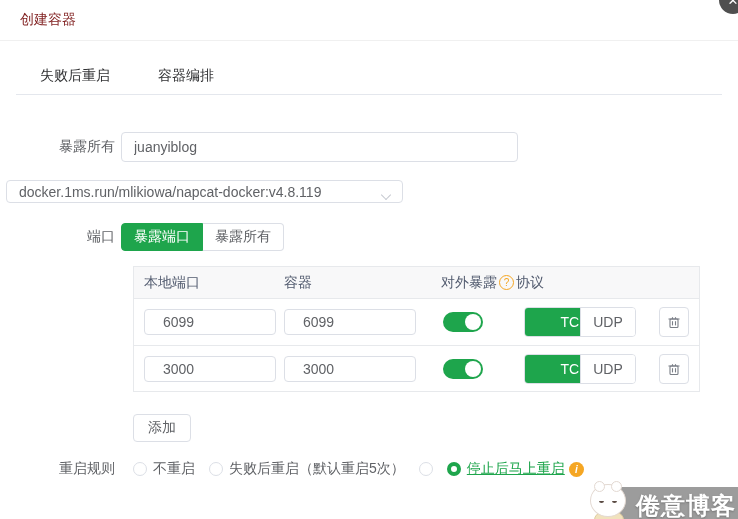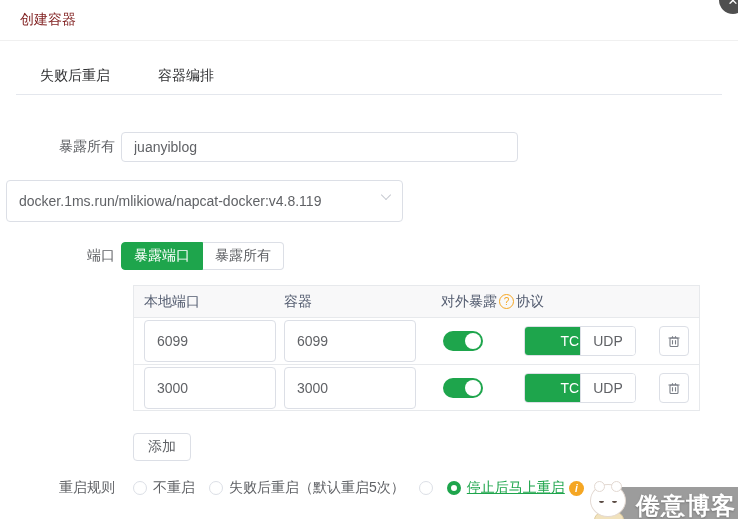--- a/index.html
+++ b/index.html
@@ -28,21 +28,21 @@
 
   
   .frow{display:flex;align-items:center;}
   .flabel{width:115px;text-align:right;color:var(--text-soft);flex:none;}
   .fctl{margin-left:6px;}
 
   .txt-input{height:30px;border:1px solid var(--border);border-radius:4px;padding:0 12px;
     color:var(--text-soft);font-size:14px;outline:none;background:#fff;}
   .w-main{width:397px;}
 
-  .select-box{position:relative;width:397px;height:42px;border:1px solid var(--border);border-radius:4px;
+  .select-box{position:relative;width:397px;height:23px;border:1px solid var(--border);border-radius:4px;
     display:flex;align-items:center;padding:0 30px 0 12px;color:var(--text-soft);cursor:pointer;background:#fff;
     white-space:nowrap;overflow:hidden;}
   .chevron{position:absolute;right:12px;top:10px;width:8px;height:8px;border-right:1px solid #c0c4cc;
     border-bottom:1px solid #c0c4cc;transform:rotate(45deg) scale(.9);transform-origin:center;}
 
   
   .seg-group{display:flex;}
   .seg{height:28px;display:flex;align-items:center;padding:0 12px;border:1px solid var(--border);
     background:#fff;color:var(--text-soft);cursor:pointer;}
   .seg.first{border-radius:4px 0 0 4px;}
@@ -54,21 +54,21 @@
   .ptable-header{display:flex;align-items:center;height:32px;background:#f8f8f9;
     border-bottom:1px solid var(--table-border);color:#515a6e;}
   .ptable-row{display:flex;align-items:center;height:46px;background:#fff;}
   .ptable-row + .ptable-row{border-top:1px solid var(--table-border);}
   .cell{flex:none;display:flex;align-items:center;}
   .c1{width:150px;padding-left:10px;}
   .c2{width:157px;}
   .c3{width:75px;}
   .c4{width:143px;}
   .c5{width:32px;}
-  .port-input{width:132px;height:42px;border:1px solid var(--border);border-radius:4px;padding:0 12px;
+  .port-input{width:132px;height:26px;border:1px solid var(--border);border-radius:4px;padding:0 18px;
     color:var(--text-soft);font-size:14px;outline:none;}
   .help-icon{width:15px;height:15px;border:1px solid var(--orange);border-radius:50%;color:var(--orange);
     font-size:10px;display:inline-flex;align-items:center;justify-content:center;margin-left:2px;cursor:pointer;}
 
   .toggle{width:40px;height:20px;border-radius:10px;background:var(--accent-green);position:relative;
     margin-left:2px;cursor:pointer;}
   .toggle .knob{position:absolute;right:2px;top:2px;width:16px;height:16px;border-radius:50%;background:#fff;}
 
   .proto-group{display:flex;margin-left:8px;border:1px solid var(--border);border-radius:4px;overflow:hidden;height:30px;}
   .proto{width:55px;display:flex;align-items:center;justify-content:center;color:var(--text-soft);

